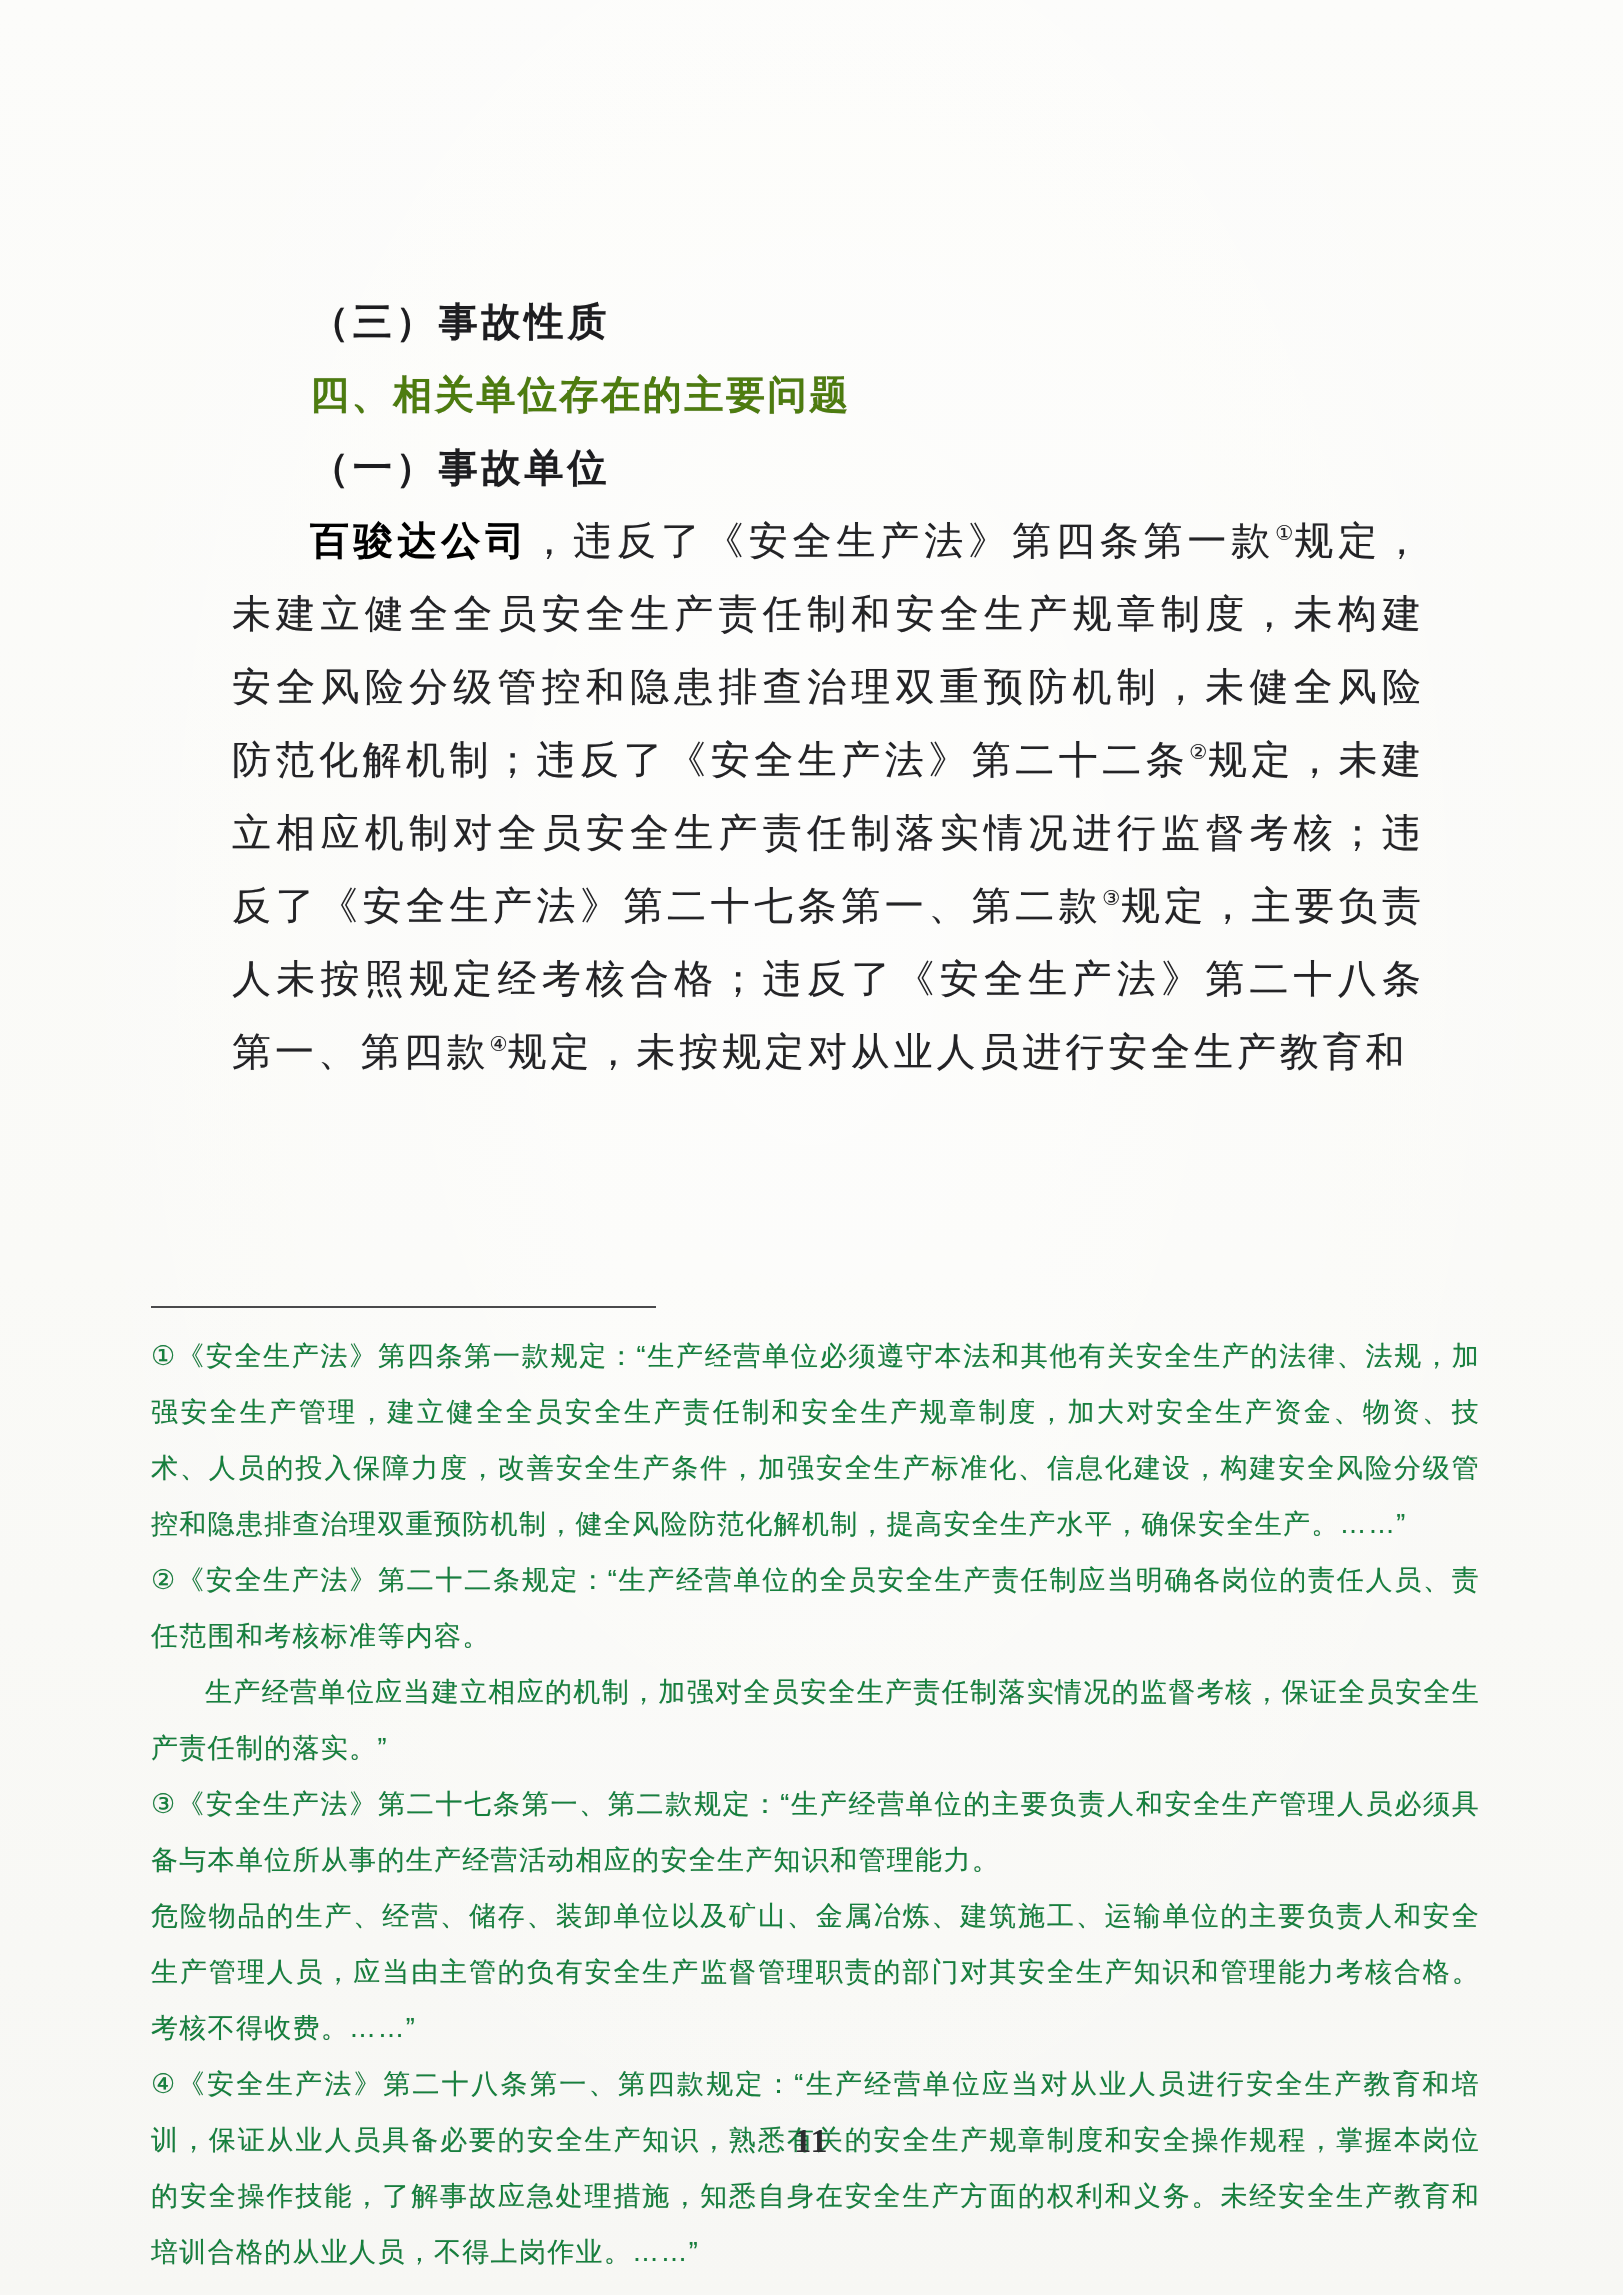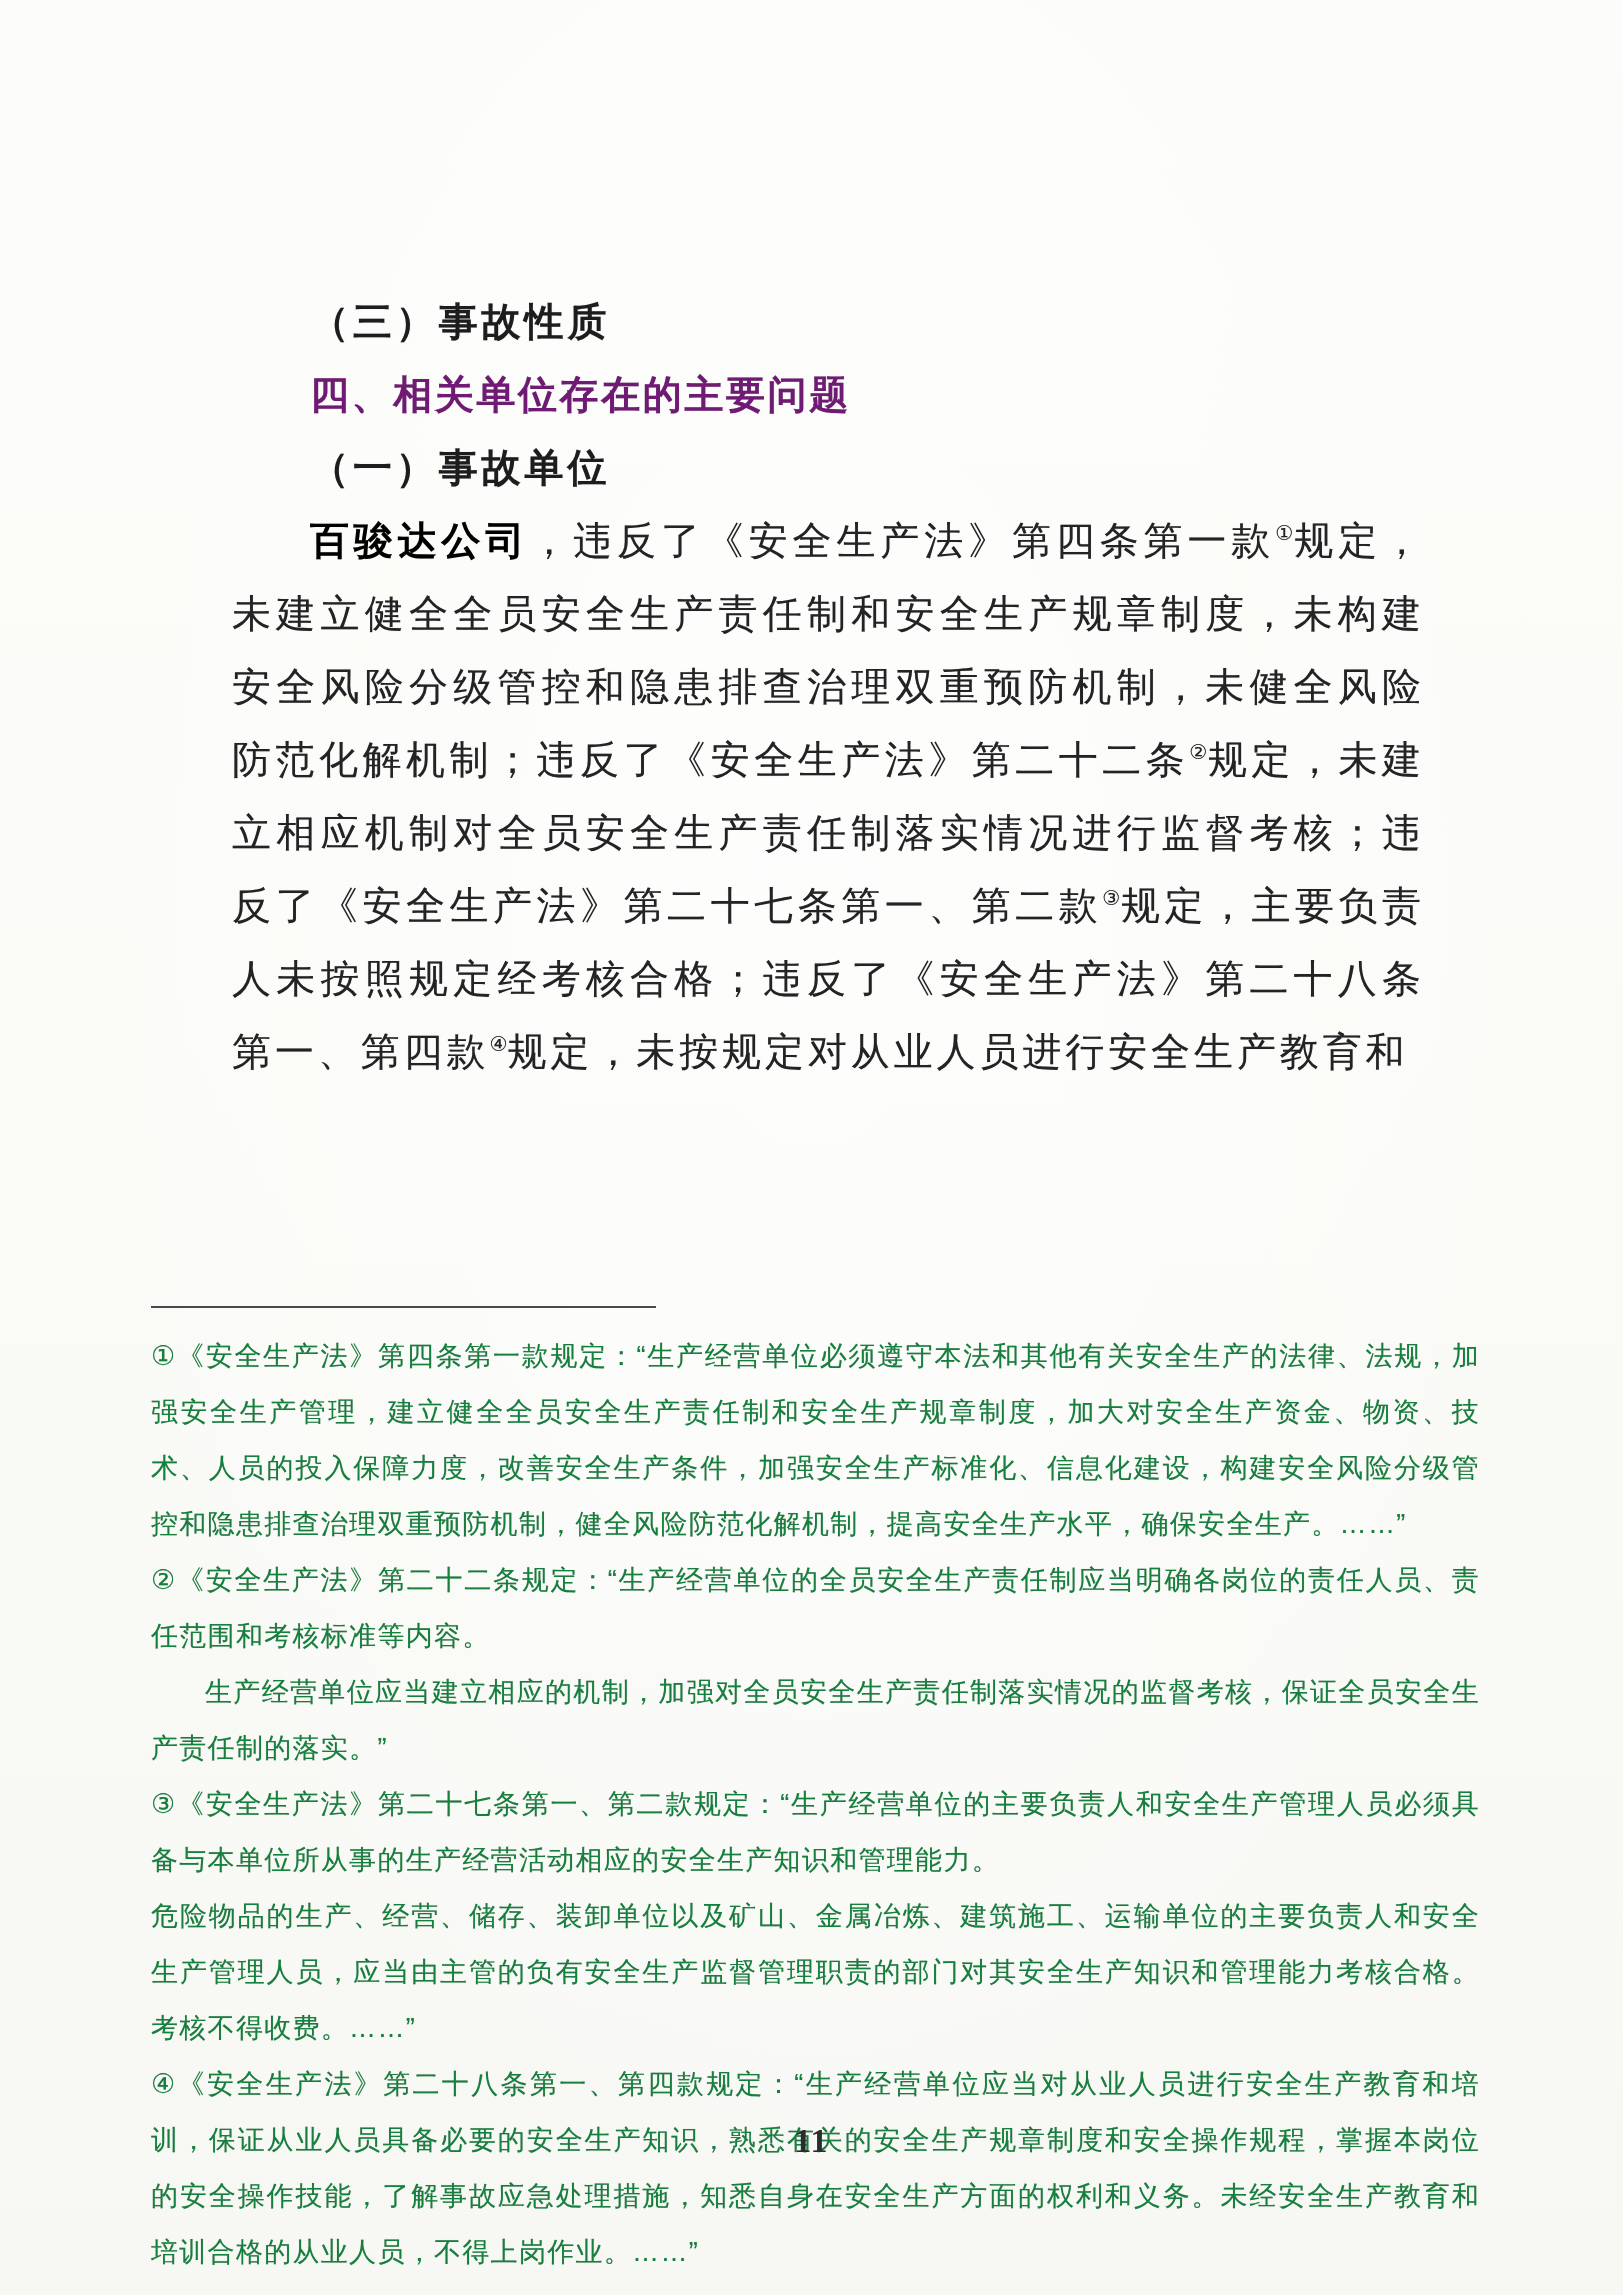--- a/index.html
+++ b/index.html
@@ -37,21 +37,21 @@
     line-height: 73px;
   }
   .h-kai {
     font-weight: 700;
     text-indent: 2em;
     color: #1d1d20;
   }
   .h-hei {
     font-weight: 800;
     text-indent: 2em;
-    color: #701a75;
+    color: #4d7c0f;
     letter-spacing: 2.6px;
   }
   .para { text-indent: 2em; }
   .lead-bold { font-weight: 800; color: #000000; }
   sup.fn-ref {
     font-size: 0.52em;
     line-height: 0;
     letter-spacing: 0;
     vertical-align: super;
   }

